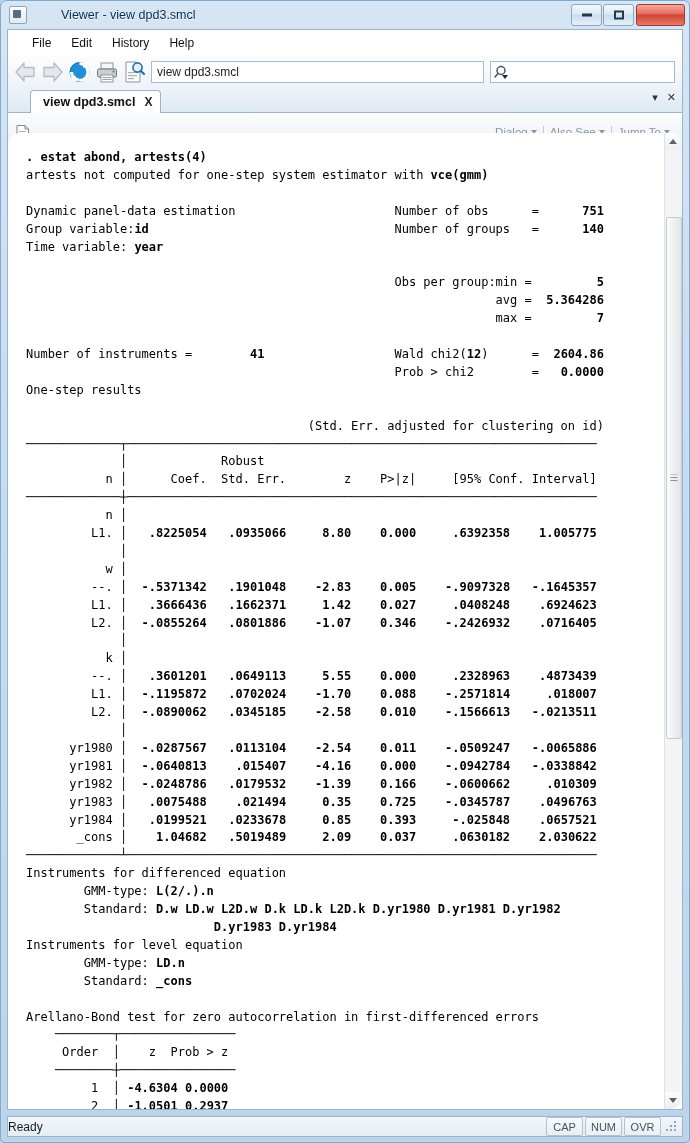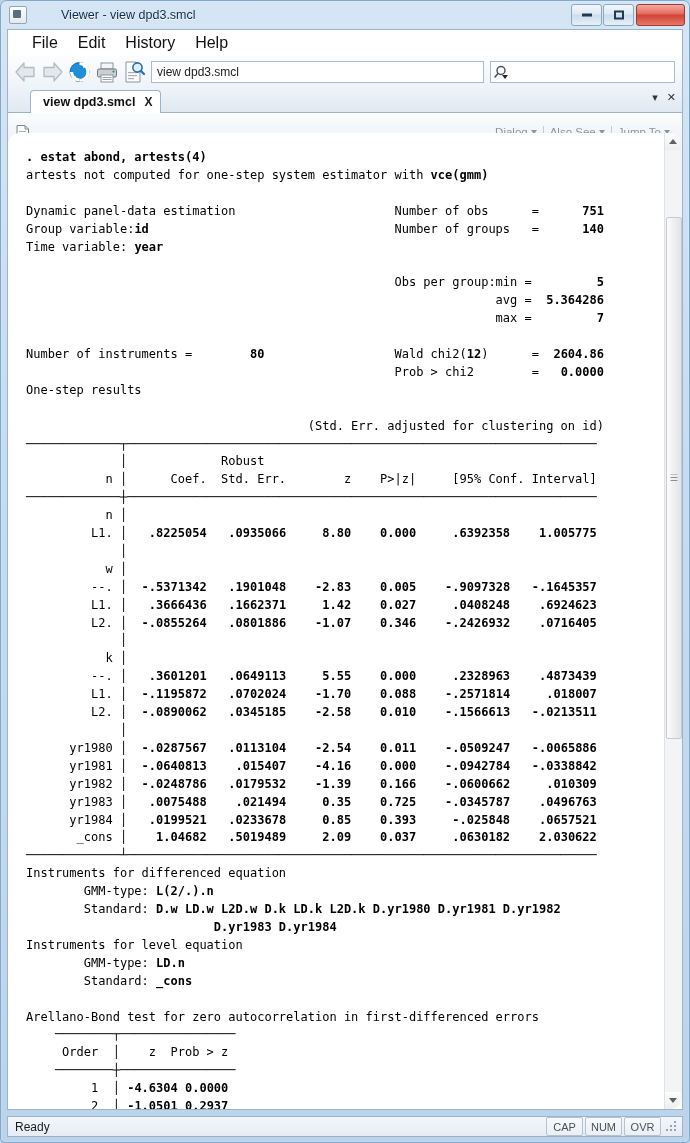--- a/index.html
+++ b/index.html
@@ -77,21 +77,21 @@
     border: 1px solid #9ab4cd;
     box-sizing: border-box;
   }
 
   
   .menubar {
     height: 25px; display: flex; align-items: center;
     background: #fff; padding-left: 14px; border-bottom: 1px solid #fff;
   }
   .menu-item {
-    font-size: 16px; color: #111; padding: 3px 10px; cursor: default;
+    font-size: 12px; color: #111; padding: 3px 10px; cursor: default;
   }
 
   
   .navbar {
     height: 32px; display: flex; align-items: center;
     background: linear-gradient(to bottom,#fdfdfe,#eef3f8);
     padding: 0 4px;
   }
   .nav-icon { width: 27px; height: 26px; position: relative; flex: none; cursor: default; }
   .addr {
@@ -193,21 +193,21 @@
   }
 
   
   .statusbar {
     position: absolute; left: 6px; right: 6px; bottom: 5px; height: 21px;
     background: linear-gradient(to bottom,#f3f7fb,#e4ecf4);
     border: 1px solid #9ab4cd;
     display: flex; align-items: center;
     box-sizing: border-box;
   }
-  .status-text { font-size: 12px; color: #1a1a1a; padding-left: 7px; }
+  .status-text { font-size: 12px; color: #1a1a1a; }
   .status-spacer { flex: 1; }
   .status-cell {
     width: 35px; height: 17px; margin-right: 2px;
     border: 1px solid #b4c2cf; border-radius: 2px;
     background: linear-gradient(to bottom,#f7fafc,#e9eff5);
     font-size: 11px; color: #4a5157;
     display: flex; align-items: center; justify-content: center;
   }
   .grip {
     width: 14px; height: 14px; margin-right: 3px; margin-left: 2px;
@@ -355,21 +355,21 @@
 artests not computed for one-step system estimator with <b>vce(gmm)</b>
 
 Dynamic panel-data estimation                      Number of obs      =      <b>751</b>
 Group variable:<b>id</b>                                  Number of groups   =      <b>140</b>
 Time variable: <b>year</b>
 
                                                    Obs per group:min =         <b>5</b>
                                                                  avg =  <b>5.364286</b>
                                                                  max =         <b>7</b>
 
-Number of instruments =        <b>80</b>                  Wald chi2(<b>12</b>)      =  <b>2604.86</b>
+Number of instruments =        <b>41</b>                  Wald chi2(<b>12</b>)      =  <b>2604.86</b>
                                                    Prob &gt; chi2        =   <b>0.0000</b>
 One-step results
 
                                        (Std. Err. adjusted for clustering on id)
 ─────────────┬─────────────────────────────────────────────────────────────────
              │             Robust
            n │      Coef.  Std. Err.        z    P&gt;|z|     [95% Conf. Interval]
 ─────────────┼─────────────────────────────────────────────────────────────────
            n │
          L1. │   <b>.8225054</b>   <b>.0935066</b>     <b>8.80</b>    <b>0.000</b>     <b>.6392358</b>    <b>1.005775</b>

